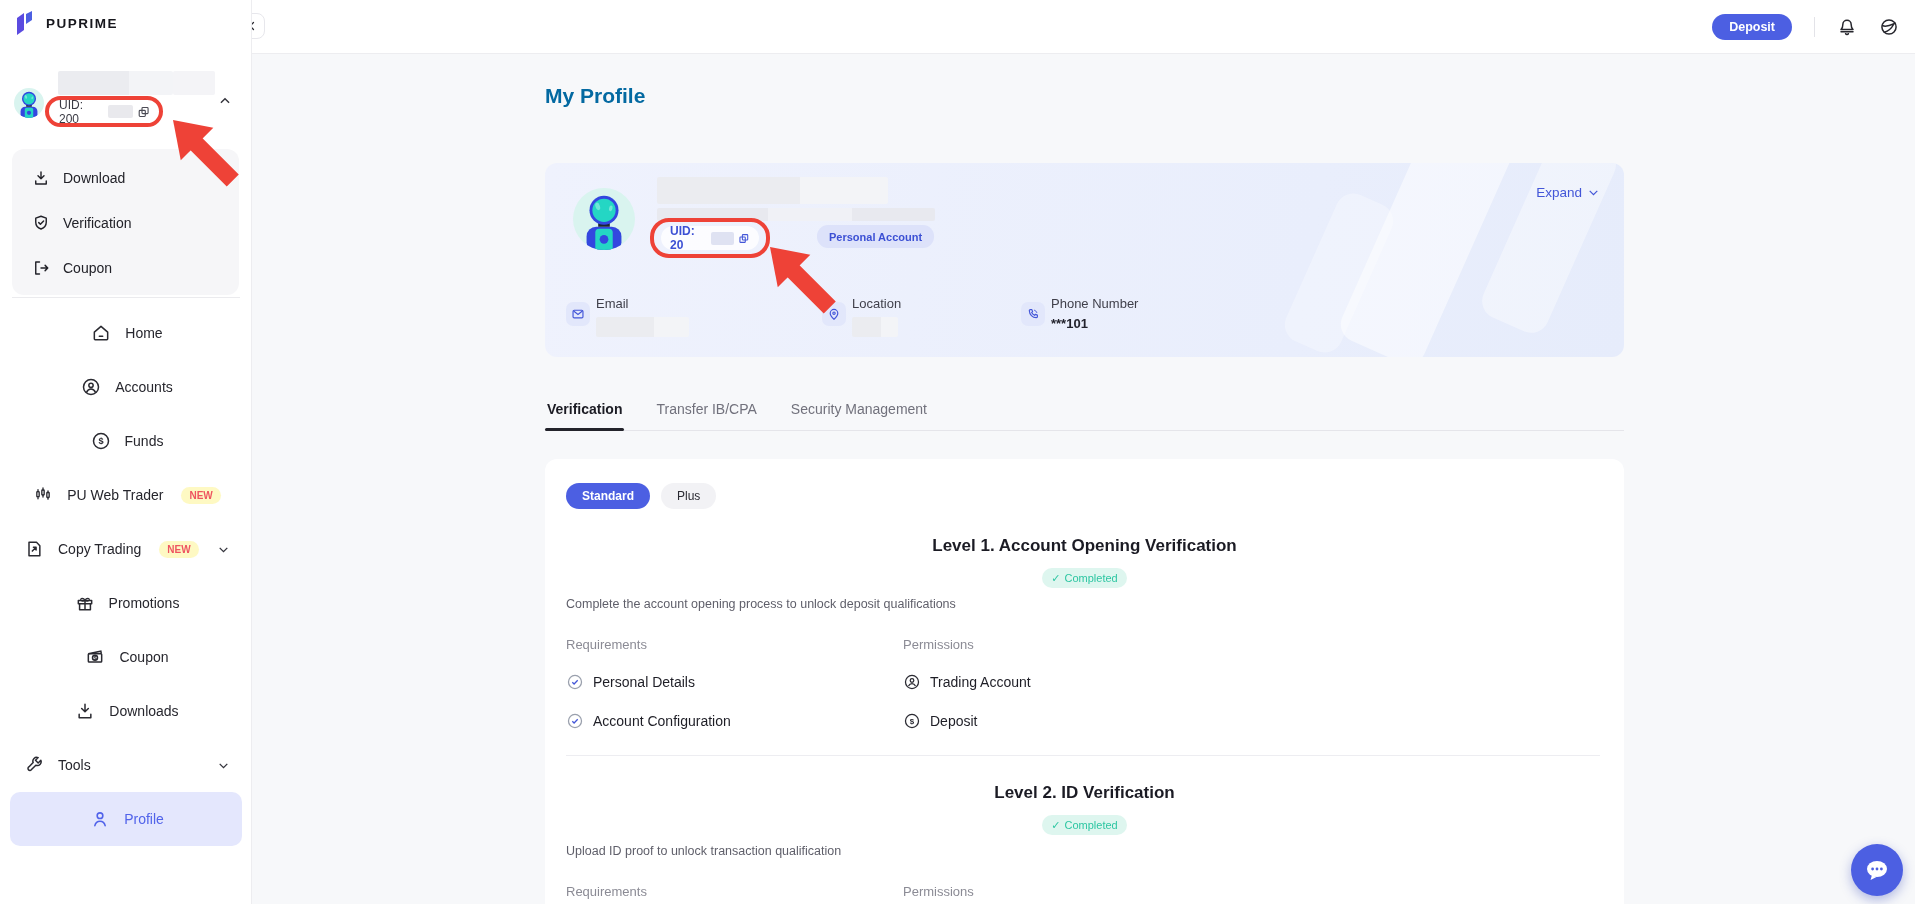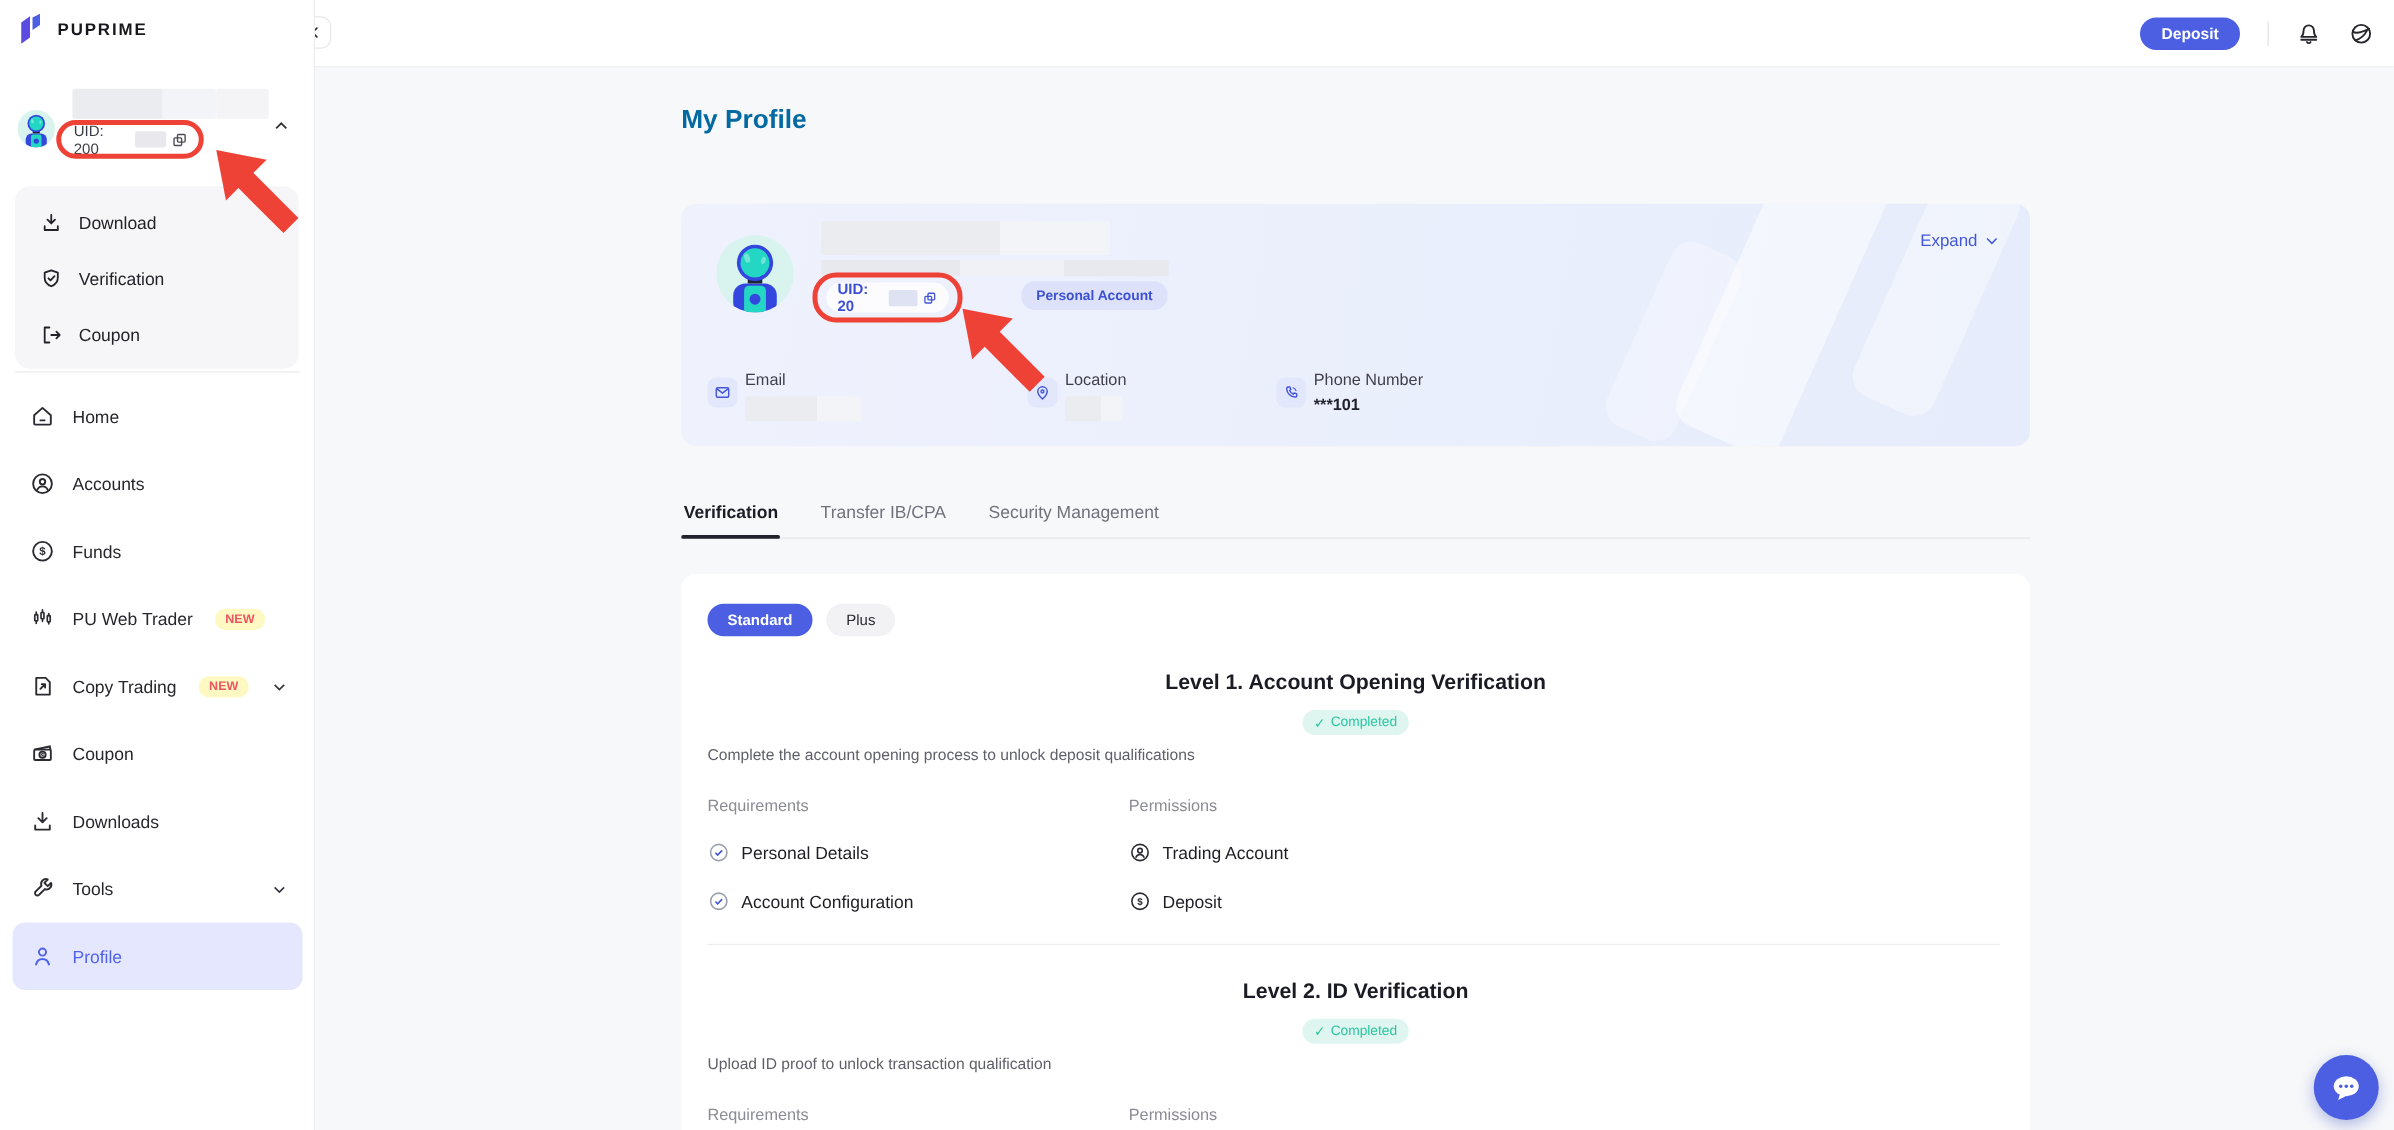--- a/index.html
+++ b/index.html
@@ -27,21 +27,21 @@
   .uid-pill-side { position:absolute; left:39px; top:33px; width:107px; height:25px; background:#fff; border-radius:12px; display:flex; align-items:center; padding:0 8px; gap:4px; font-size:12px; color:#3a3a44; }
   .uid-blur { width:26px; height:13px; background:#e9e9ed; border-radius:2px; }
   .copy-icon { color:#4b4b55; }
   .acc-chevron { position:absolute; right:8px; top:28px; color:#33333b; cursor:pointer; }
 
   .acct-panel { position:absolute; left:12px; top:149px; width:227px; height:146px; background:#f6f6f8; border-radius:12px; padding:6px 0; }
   .panel-item { height:45px; display:flex; align-items:center; gap:13px; padding:0 20px; font-size:14px; color:#222229; cursor:pointer; }
   .side-divider { position:absolute; left:12px; top:297px; width:228px; height:1px; background:#ebebee; }
 
   .nav { position:absolute; left:0; top:306px; width:252px; }
-  .nav-item { height:54px; margin:0 10px; padding:0 12px 0 14px; display:flex; align-items:center; gap:14px; font-size:14px; color:#26262d; border-radius:10px; cursor:pointer; }
+  .nav-item { height:54px; margin:0 10px; padding:0 12px 0 14px; display:flex; align-items:center; gap:14px; font-size:14px; color:#26262d; border-radius:10px; cursor:pointer;justify-content:center; }
   .nav-item .nicon { color:#2a2a31; display:flex; }
   .nav-item.active { background:#e4e7fd; color:#5163ea; }
   .nav-item.active .nicon { color:#5163ea; }
   .new-badge { margin-left:4px; background:#fef9c3; color:#ee5560; font-size:10px; font-weight:bold; padding:3px 8px; border-radius:9px; }
   .nav-chevron { margin-left:auto; color:#33333b; }
 
   
   .main { position:absolute; left:252px; top:54px; right:0; bottom:0; background:#f7f8fa; overflow:hidden; }
   .container { position:absolute; left:293px; top:0; width:1080px; }
   .page-title { position:absolute; left:0; top:30px; font-size:21px; font-weight:bold; color:#0369a1; }
@@ -215,20 +215,31 @@
           <svg width="20" height="20" viewBox="0 0 24 24" fill="none" stroke="currentColor" stroke-width="1.8" stroke-linecap="round" stroke-linejoin="round">
             <path d="M6 4h9l4 4v12H6z"></path>
             <path d="M10 14.5l4.5-4.5m0 3.2v-3.2h-3.2"></path>
           </svg>
         </span>
       <span>Copy Trading</span>
       <span class="new-badge">NEW</span>
       <svg class="nav-chevron" width="13" height="13" viewBox="0 0 24 24" fill="none" stroke="currentColor" stroke-width="2.4">
           <path d="M5 9l7 7 7-7"></path>
         </svg>
+    </div>
+    <div class="nav-item">
+      <span class="nicon">
+          <svg width="20" height="20" viewBox="0 0 24 24" fill="none" stroke="currentColor" stroke-width="1.8" stroke-linecap="round" stroke-linejoin="round">
+            <rect x="4" y="9" width="16" height="4"></rect>
+            <path d="M5.5 13V20h13v-7M12 9v11"></path>
+            <path d="M12 9C10.5 5.5 6 6 7 8.5 7.8 10.3 10.5 10 12 9zm0 0c1.5-3.5 6-3 5 .- .8 1.8-3.5 1.5-5 0z" stroke-width="1.5"></path>
+            <path d="M12 9c1.5-3.5 6-3 5-.5-.8 1.8-3.5 1.5-5 .5z" stroke-width="1.5"></path>
+          </svg>
+        </span>
+      <span>Promotions</span>
     </div>
     <div class="nav-item">
       <span class="nicon">
           <svg width="20" height="20" viewBox="0 0 24 24" fill="none" stroke="currentColor" stroke-width="1.8">
             <path d="M4 8l15-3 .6 3"></path>
             <rect x="4" y="8" width="16" height="10" rx="1"></rect>
             <circle cx="12" cy="13" r="3"></circle>
             <text x="12" y="15.6" font-size="7" font-weight="bold" text-anchor="middle" fill="currentColor" stroke="none">$</text>
           </svg>
         </span>

